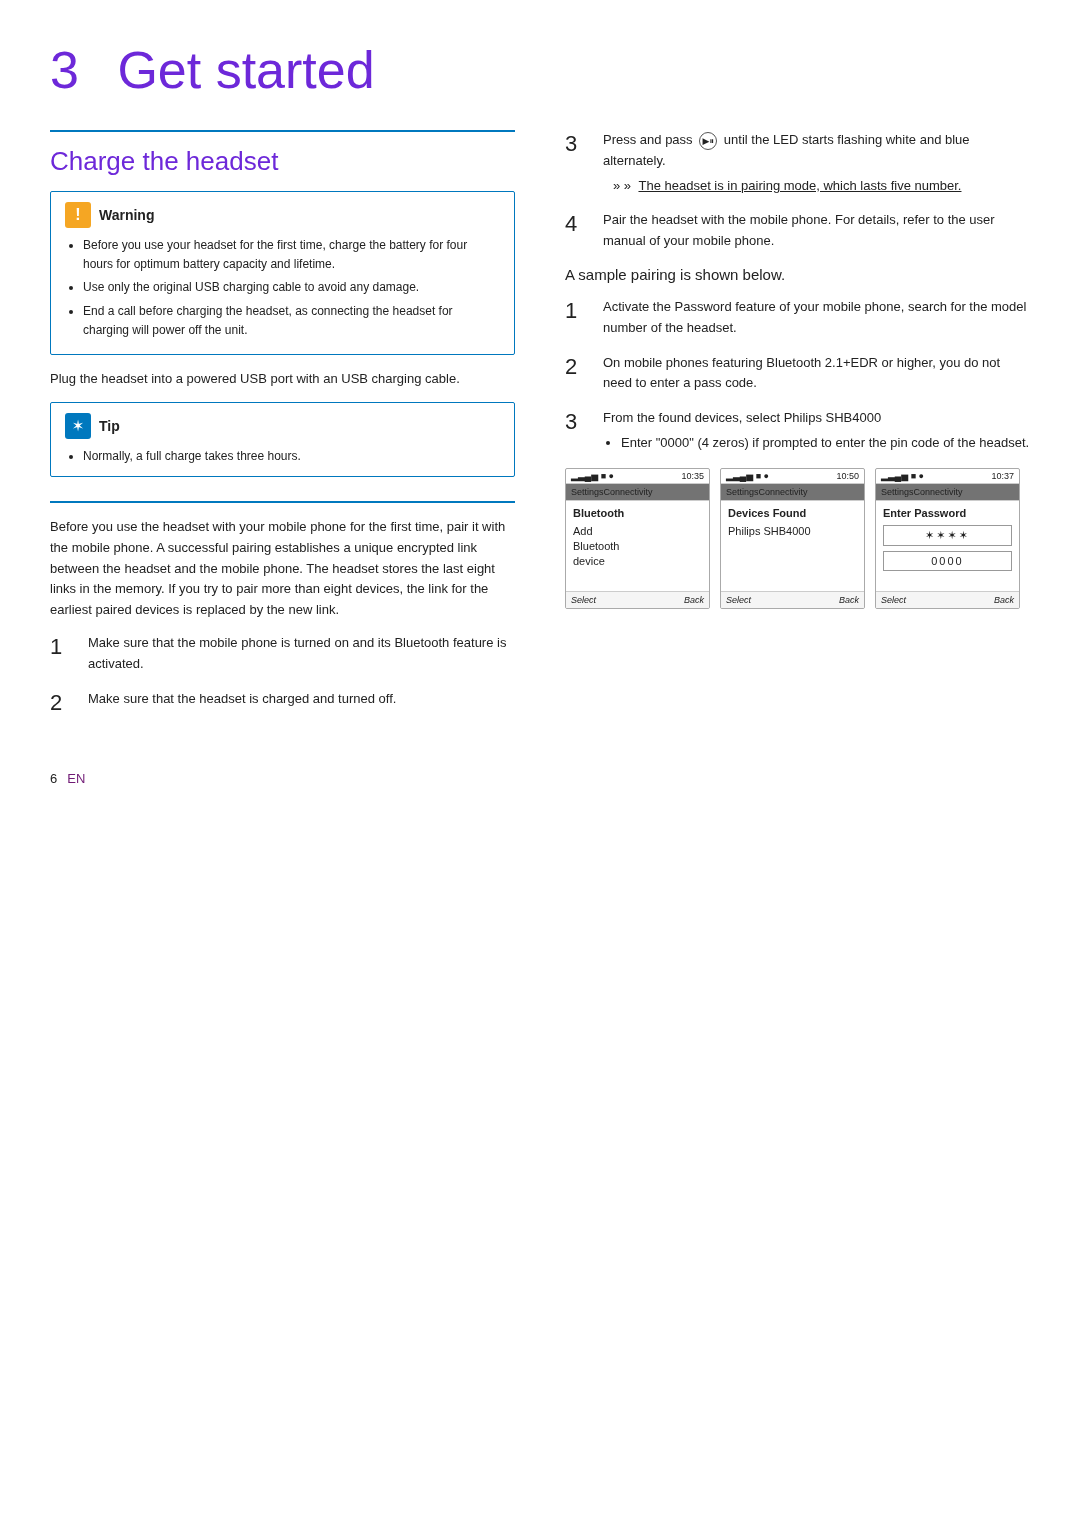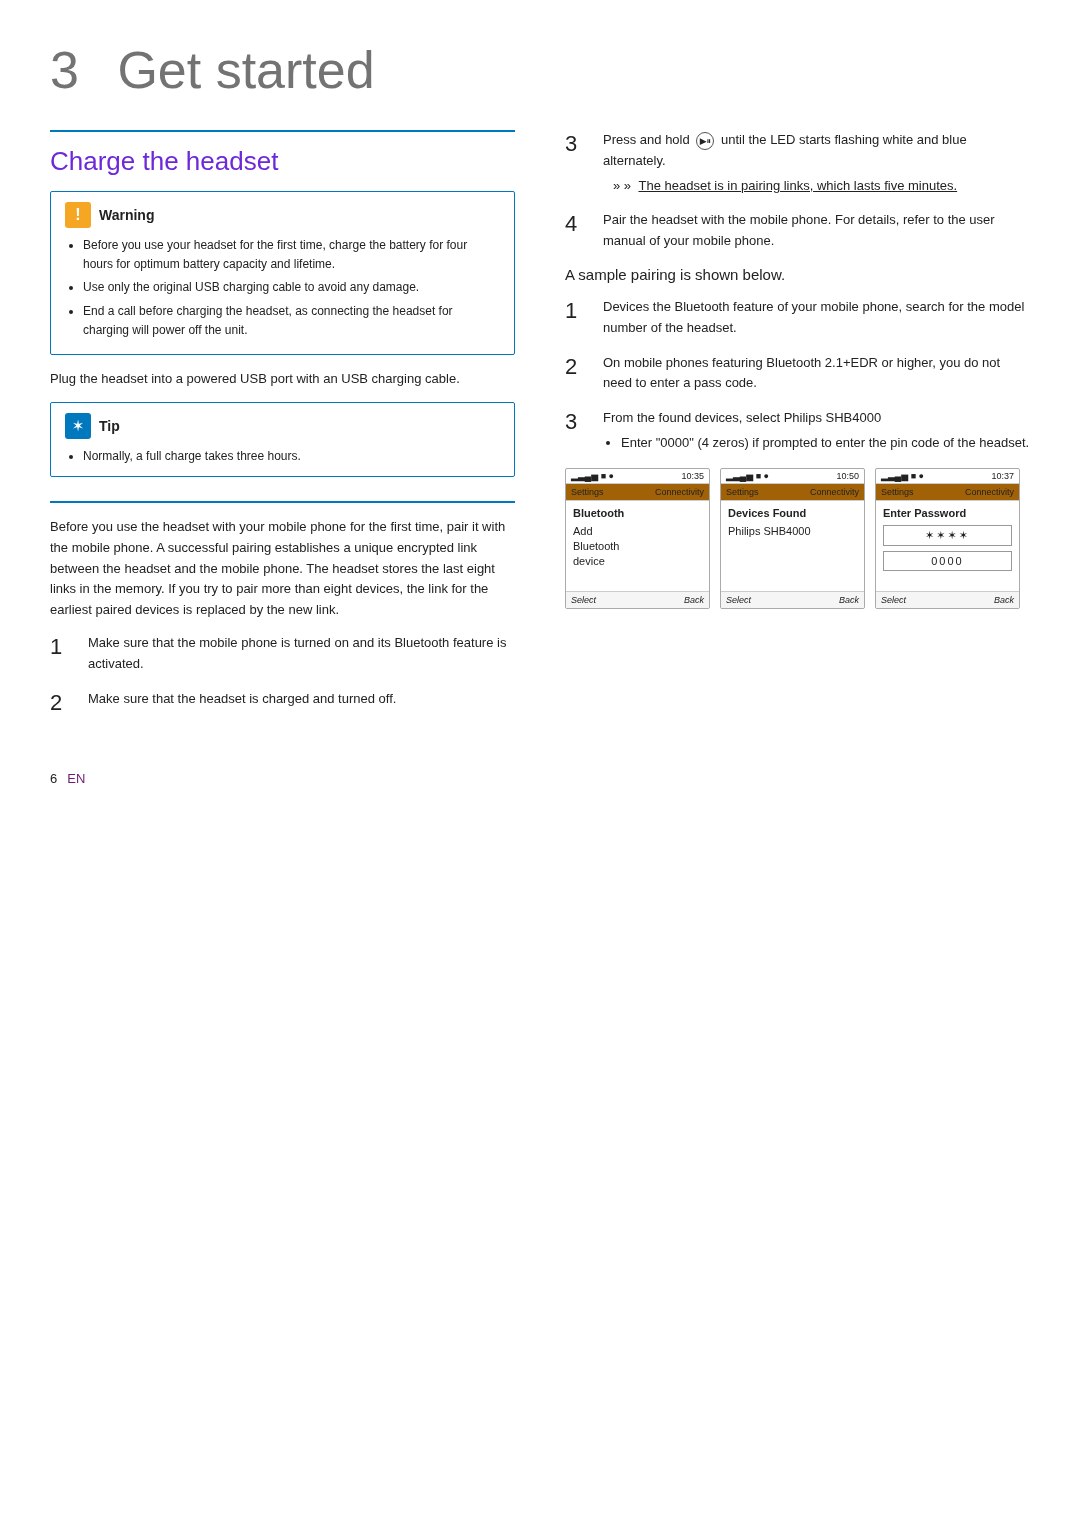--- a/index.html
+++ b/index.html
@@ -188,25 +188,24 @@
     .phone-statusbar {
       display: flex;
       justify-content: space-between;
       align-items: center;
       padding: 2px 5px;
       border-bottom: 1px solid #ccc;
       font-size: 9px;
     }
     .phone-nav {
       display: flex;
-      justify-content: space-between;
       padding: 3px 5px;
       border-bottom: 1px solid #ccc;
       font-size: 9px;
-      background: #a16207;
+      background: #737373;
     }
     .phone-body {
       padding: 6px 7px;
       min-height: 90px;
     }
     .phone-body-title {
       font-weight: bold;
       font-size: 11px;
       margin-bottom: 6px;
     }
@@ -245,21 +244,21 @@
     }
     .page-lang {
       font-size: 13px;
       color: #701a75;
     }
   </style>
 </head>
 <body>
 
 <div style="margin-bottom:30px;">
-  <span style="font-size:52px; font-weight:300; color:#737373;">
+  <span style="font-size:52px; font-weight:300; color:#6d28d9;">
     <span style="margin-right:24px;">3</span>
     <span>Get started</span>
   </span>
 </div>
 
 <div class="two-col">
 
   <div class="col-left">
     <hr class="section-divider">
     <div class="section-title">Charge the headset</div>
@@ -308,46 +307,46 @@
         <span>Make sure that the headset is charged and turned off.</span>
       </div>
     </div>
   </div>
 
   <div class="col-right">
 
     <div class="numbered-step" style="margin-top:0;">
       <span class="step-num">3</span>
       <div class="step-content">
-        <span>Press and hold</span>
+        <span>Press and pass</span>
         
         <span style="display:inline-block; border:1.5px solid #555; border-radius:50%; width:18px; height:18px; text-align:center; line-height:16px; font-size:9px; vertical-align:middle; margin: 0 3px;">▶⏸</span>
         <span>until the LED starts flashing white and blue alternately.</span>
         <ul style="list-style:none; padding-left:10px; margin-top:4px;">
           <li style="font-size:13px;">
             <span style="margin-right:4px;">»</span>
-            <span style="text-decoration:underline;">The headset is in pairing links, which lasts five minutes.</span>
+            <span style="text-decoration:underline;">The headset is in pairing mode, which lasts five number.</span>
           </li>
         </ul>
       </div>
     </div>
 
     <div class="numbered-step">
       <span class="step-num">4</span>
       <div class="step-content">
         <span>Pair the headset with the mobile phone. For details, refer to the user manual of your mobile phone.</span>
       </div>
     </div>
 
     <p class="sample-pairing-label">A sample pairing is shown below.</p>
 
     <div class="numbered-step">
       <span class="step-num">1</span>
       <div class="step-content">
-        <span>Devices the Bluetooth feature of your mobile phone, search for the model number of the headset.</span>
+        <span>Activate the Password feature of your mobile phone, search for the model number of the headset.</span>
       </div>
     </div>
 
     <div class="numbered-step">
       <span class="step-num">2</span>
       <div class="step-content">
         <span>On mobile phones featuring Bluetooth 2.1+EDR or higher, you do not need to enter a pass code.</span>
       </div>
     </div>
 

